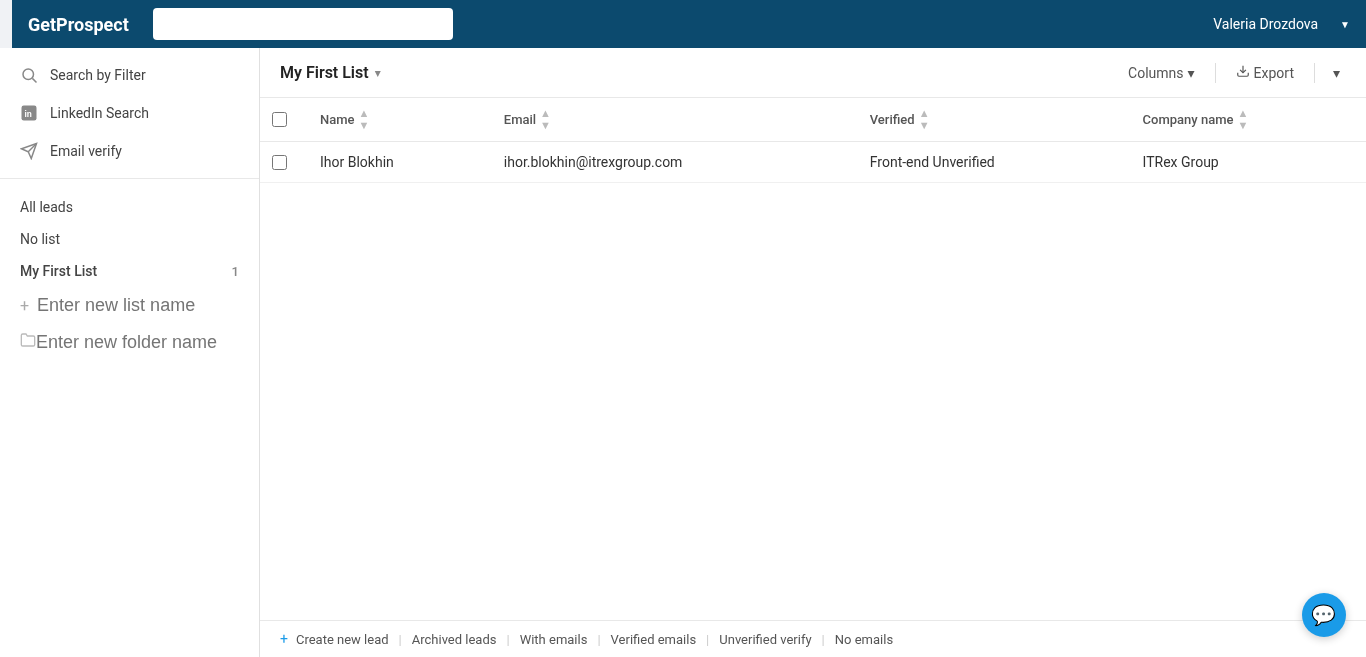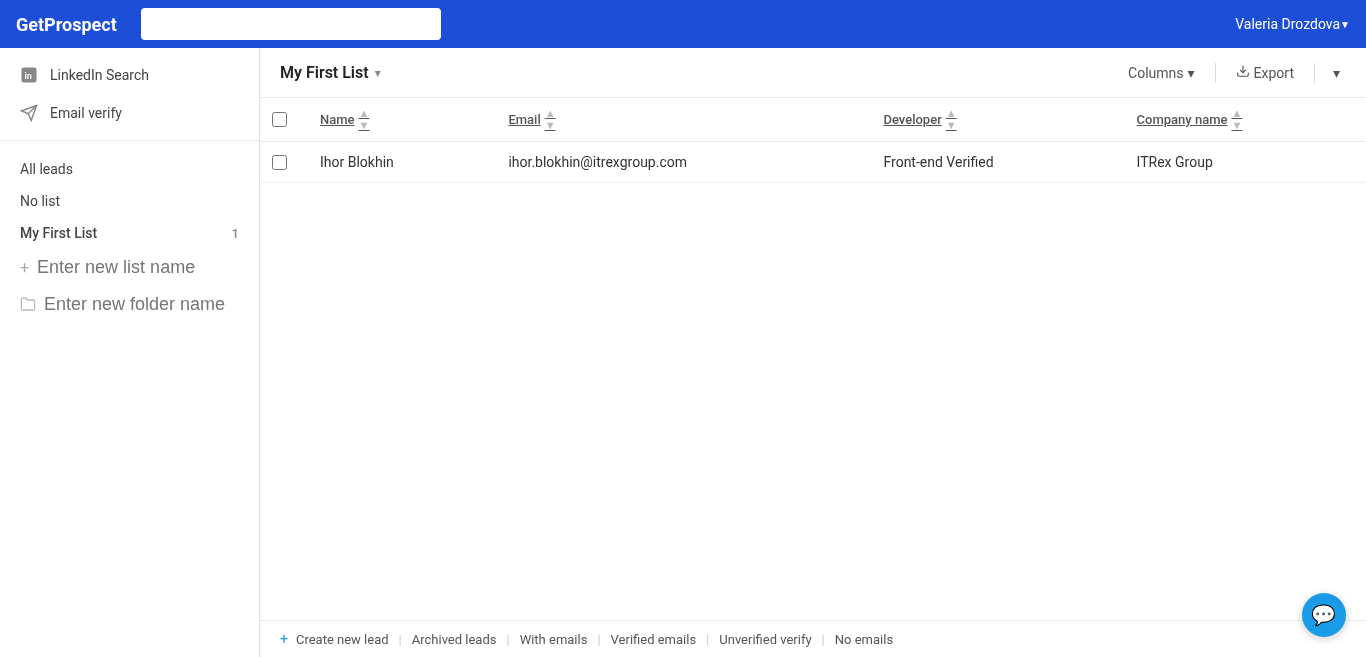--- a/index.html
+++ b/index.html
@@ -1,26 +1,26 @@
 <!DOCTYPE html>
 <html><head>
   <meta charset="utf-8">
   <style>
     * { box-sizing: border-box; margin: 0; padding: 0; }
     body { font-family: -apple-system, BlinkMacSystemFont, 'Segoe UI', Roboto, sans-serif; font-size: 14px; background: #f0f2f5; height: 657px; overflow: hidden; }
 
     
     .header {
-      background: #1d4ed8;
+      background: #0c4a6e;
       height: 48px;
       display: flex;
       align-items: center;
       padding: 0 16px;
       position: fixed;
-      top: 0; left: 0; right: 0;
+      top: 0; left: 12px; right: 0;
       z-index: 100;
     }
     .header-logo {
       color: white;
       font-weight: 700;
       font-size: 18px;
       margin-right: 24px;
       white-space: nowrap;
     }
     .header-search {
@@ -31,21 +31,21 @@
       padding: 0 10px;
       font-size: 14px;
       background: white;
       outline: none;
     }
     .header-user {
       margin-left: auto;
       color: white;
       display: flex;
       align-items: center;
-      gap: 0;
+      gap: 22px;
       cursor: pointer;
     }
     .header-user-chevron {
       font-size: 10px;
       color: white;
     }
 
     
     .layout {
       display: flex;
@@ -116,22 +116,21 @@
     .sidebar-add-input {
       background: transparent;
       border: none;
       outline: none;
       color: #aaa;
       font-size: 18px;
       width: 100%;
     }
     .sidebar-folder-item {
       display: flex;
-      align-items: flex-end;
-      gap: 8px;
+      align-items: flex-start;
       padding: 8px 20px;
       color: #aaa;
       cursor: pointer;
     }
 
     
     .main {
       flex: 1;
       display: flex;
       flex-direction: column;
@@ -201,21 +200,20 @@
       border-bottom: 1px solid #e8e8e8;
       background: white;
     }
     thead th {
       padding: 10px 16px;
       text-align: left;
       font-weight: 500;
       color: #555;
       font-size: 13px;
       white-space: nowrap;
-      text-decoration: underline;
     }
     thead th:first-child { width: 44px; padding: 10px 12px; }
     .th-inner {
       display: flex;
       align-items: center;
       gap: 4px;
     }
     .sort-icon { color: #bbb; font-size: 11px; display: flex; flex-direction: column; gap: 1px; }
     .sort-arrow { line-height: 1; }
 
@@ -287,20 +285,29 @@
     <span>Valeria Drozdova</span>
     <span class="header-user-chevron">▼</span>
   </div>
 </div>
 
 <div class="layout">
 
   <div class="sidebar">
     <nav class="sidebar-nav">
 
+      <div class="sidebar-nav-item">
+        <span class="sidebar-nav-icon">
+          <svg class="icon-svg" viewBox="0 0 24 24" fill="none" stroke="#888" stroke-width="2">
+            <circle cx="11" cy="11" r="7"></circle>
+              <line x1="16.5" y1="16.5" x2="22" y2="22"></line>
+          </svg>
+        </span>
+        <span class="sidebar-nav-label">Search by Filter</span>
+      </div>
 
       <div class="sidebar-nav-item">
         <span class="sidebar-nav-icon">
           <svg class="icon-svg" viewBox="0 0 24 24" fill="#888">
             <rect x="2" y="2" width="20" height="20" rx="3" fill="#888"></rect>
             <text x="6" y="17" fill="white" font-size="11" font-weight="bold" font-family="sans-serif">in</text>
           </svg>
         </span>
         <span class="sidebar-nav-label">LinkedIn Search</span>
       </div>
@@ -396,21 +403,21 @@
               <div class="th-inner">
                 <span>Email</span>
                 <span class="sort-icon">
                   <span class="sort-arrow">▲</span>
                   <span class="sort-arrow">▼</span>
                 </span>
               </div>
             </th>
             <th>
               <div class="th-inner">
-                <span>Developer</span>
+                <span>Verified</span>
                 <span class="sort-icon">
                   <span class="sort-arrow">▲</span>
                   <span class="sort-arrow">▼</span>
                 </span>
               </div>
             </th>
             <th>
               <div class="th-inner">
                 <span>Company name</span>
                 <span class="sort-icon">
@@ -423,21 +430,21 @@
         </thead>
         <tbody>
           <tr>
             <td>
               <div class="checkbox-cell">
                 <input type="checkbox" style="">
               </div>
             </td>
             <td>Ihor Blokhin</td>
             <td>ihor.blokhin@itrexgroup.com</td>
-            <td>Front-end Verified</td>
+            <td>Front-end Unverified</td>
             <td>ITRex Group</td>
           </tr>
         </tbody>
       </table>
     </div>
 
     <div class="main-footer">
       <div class="footer-action">
         <span class="footer-plus">+</span>
         <span>Create new lead</span>

